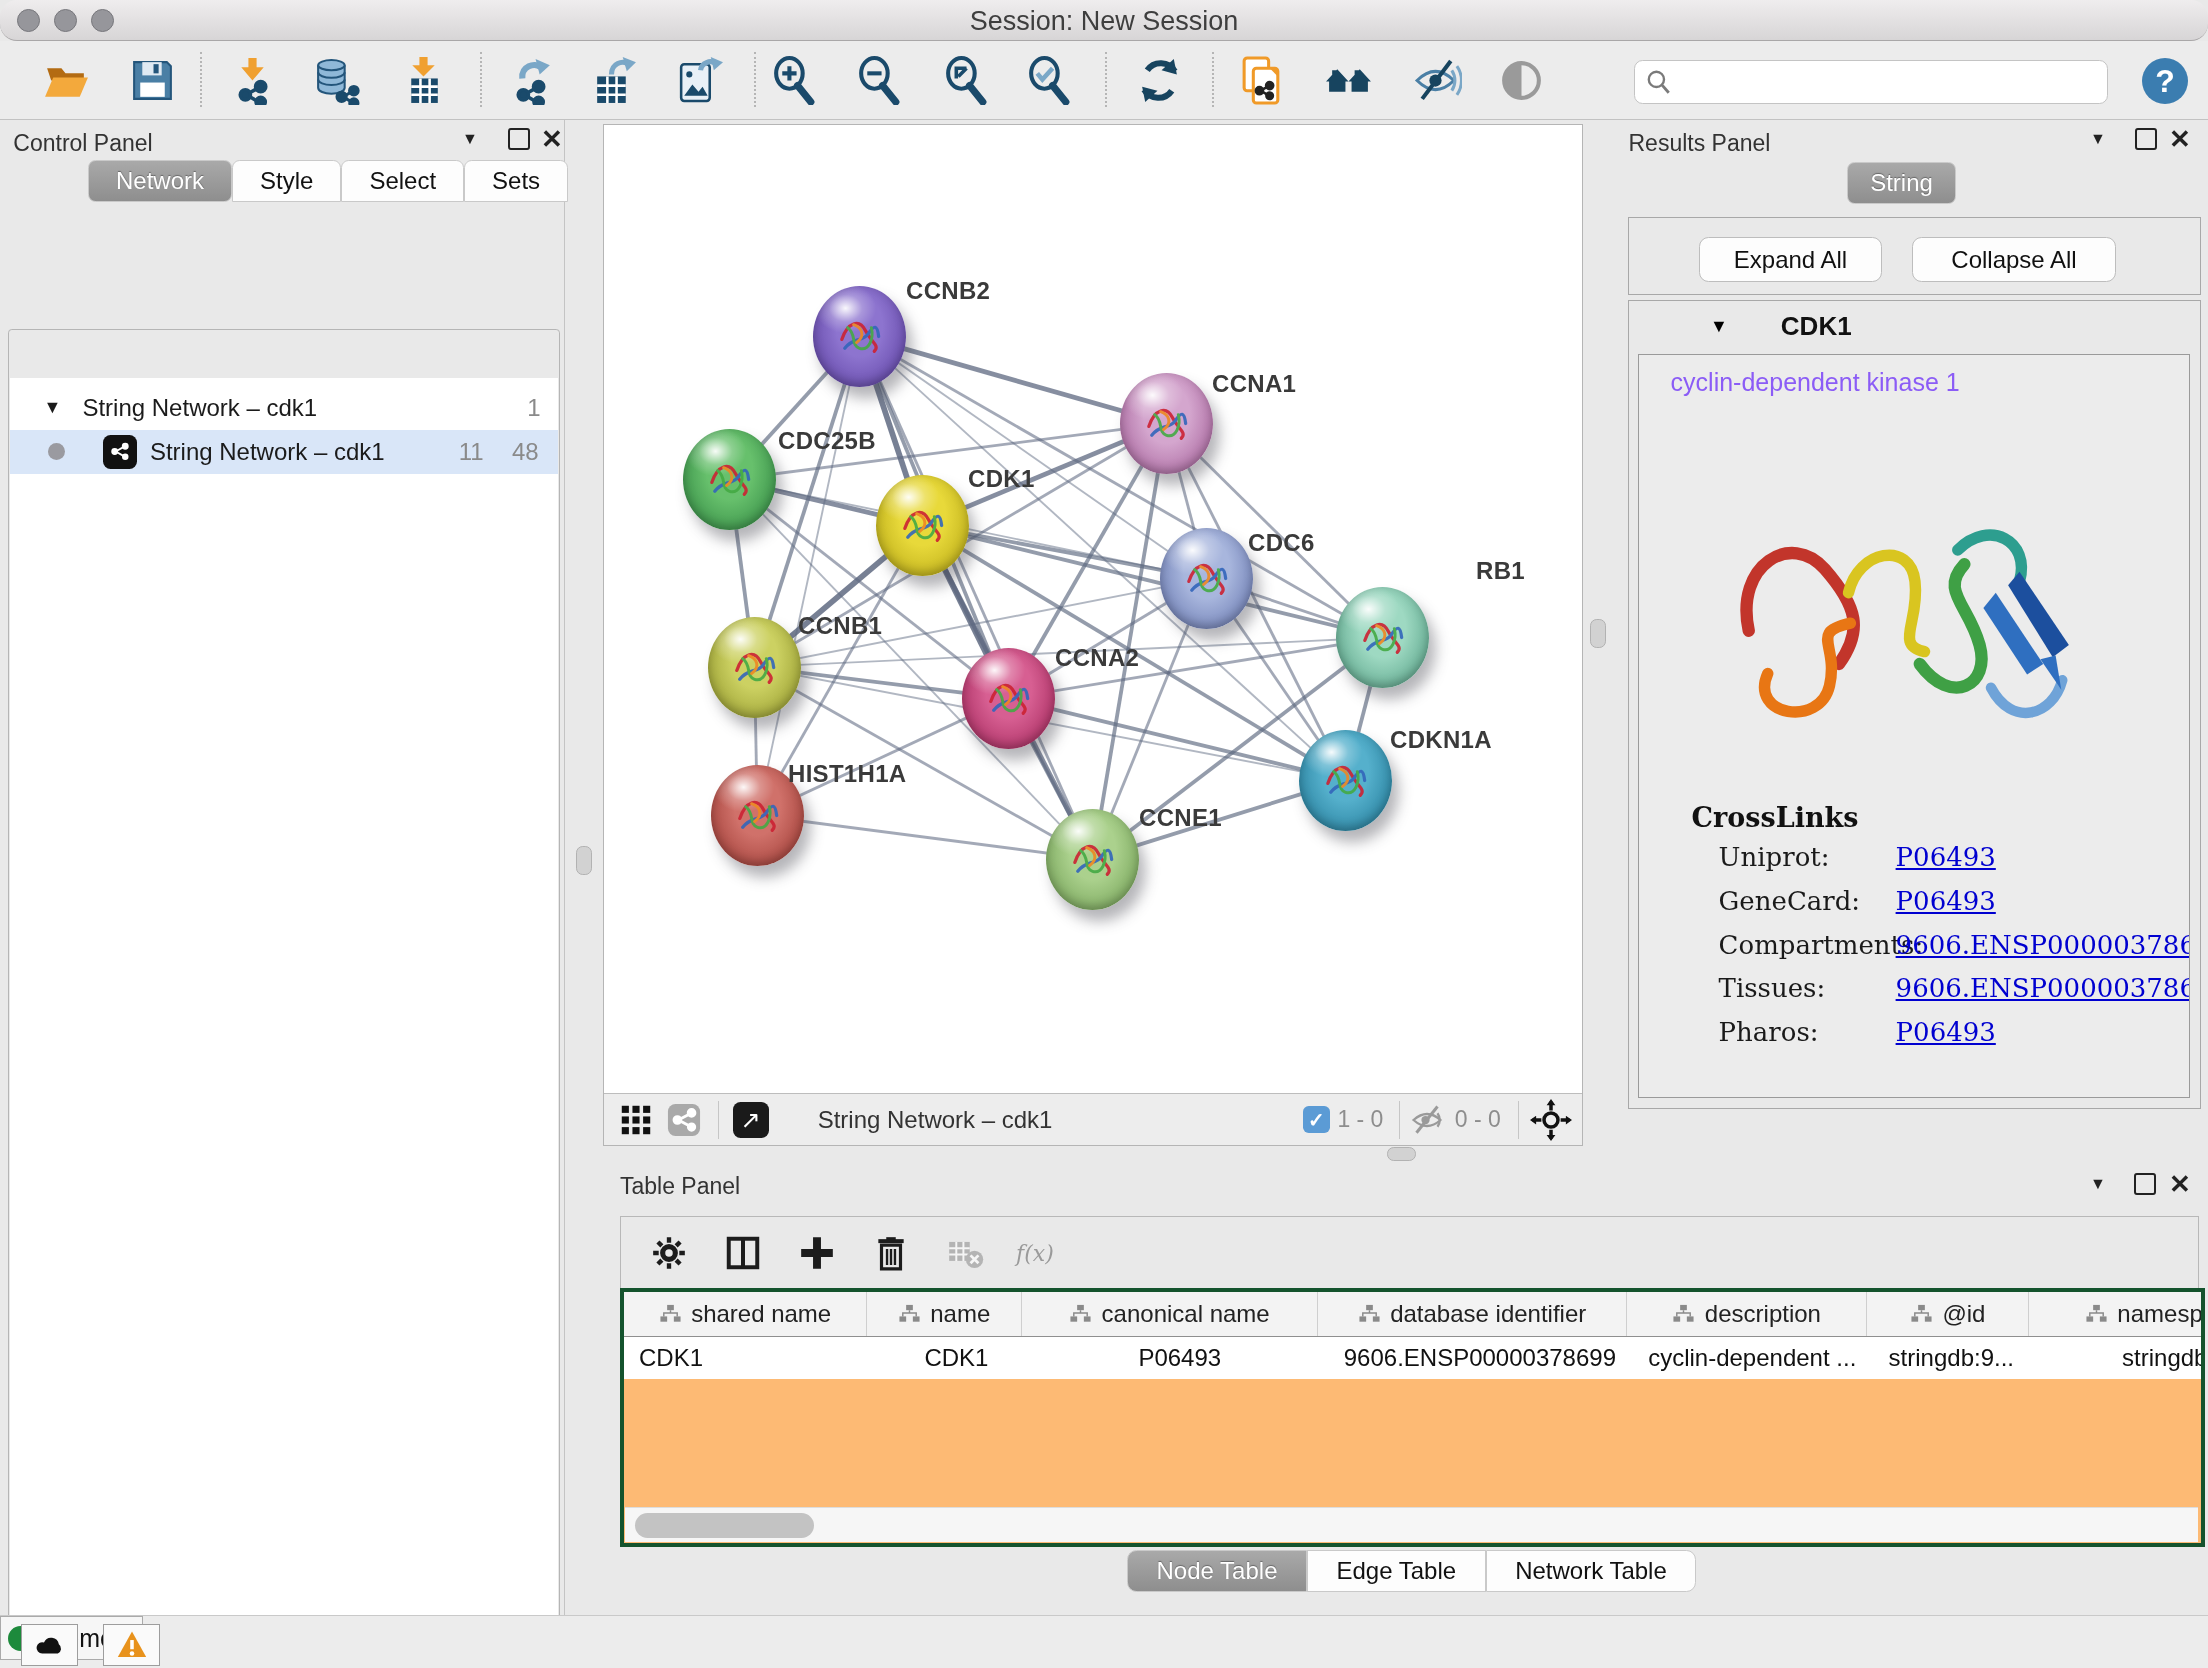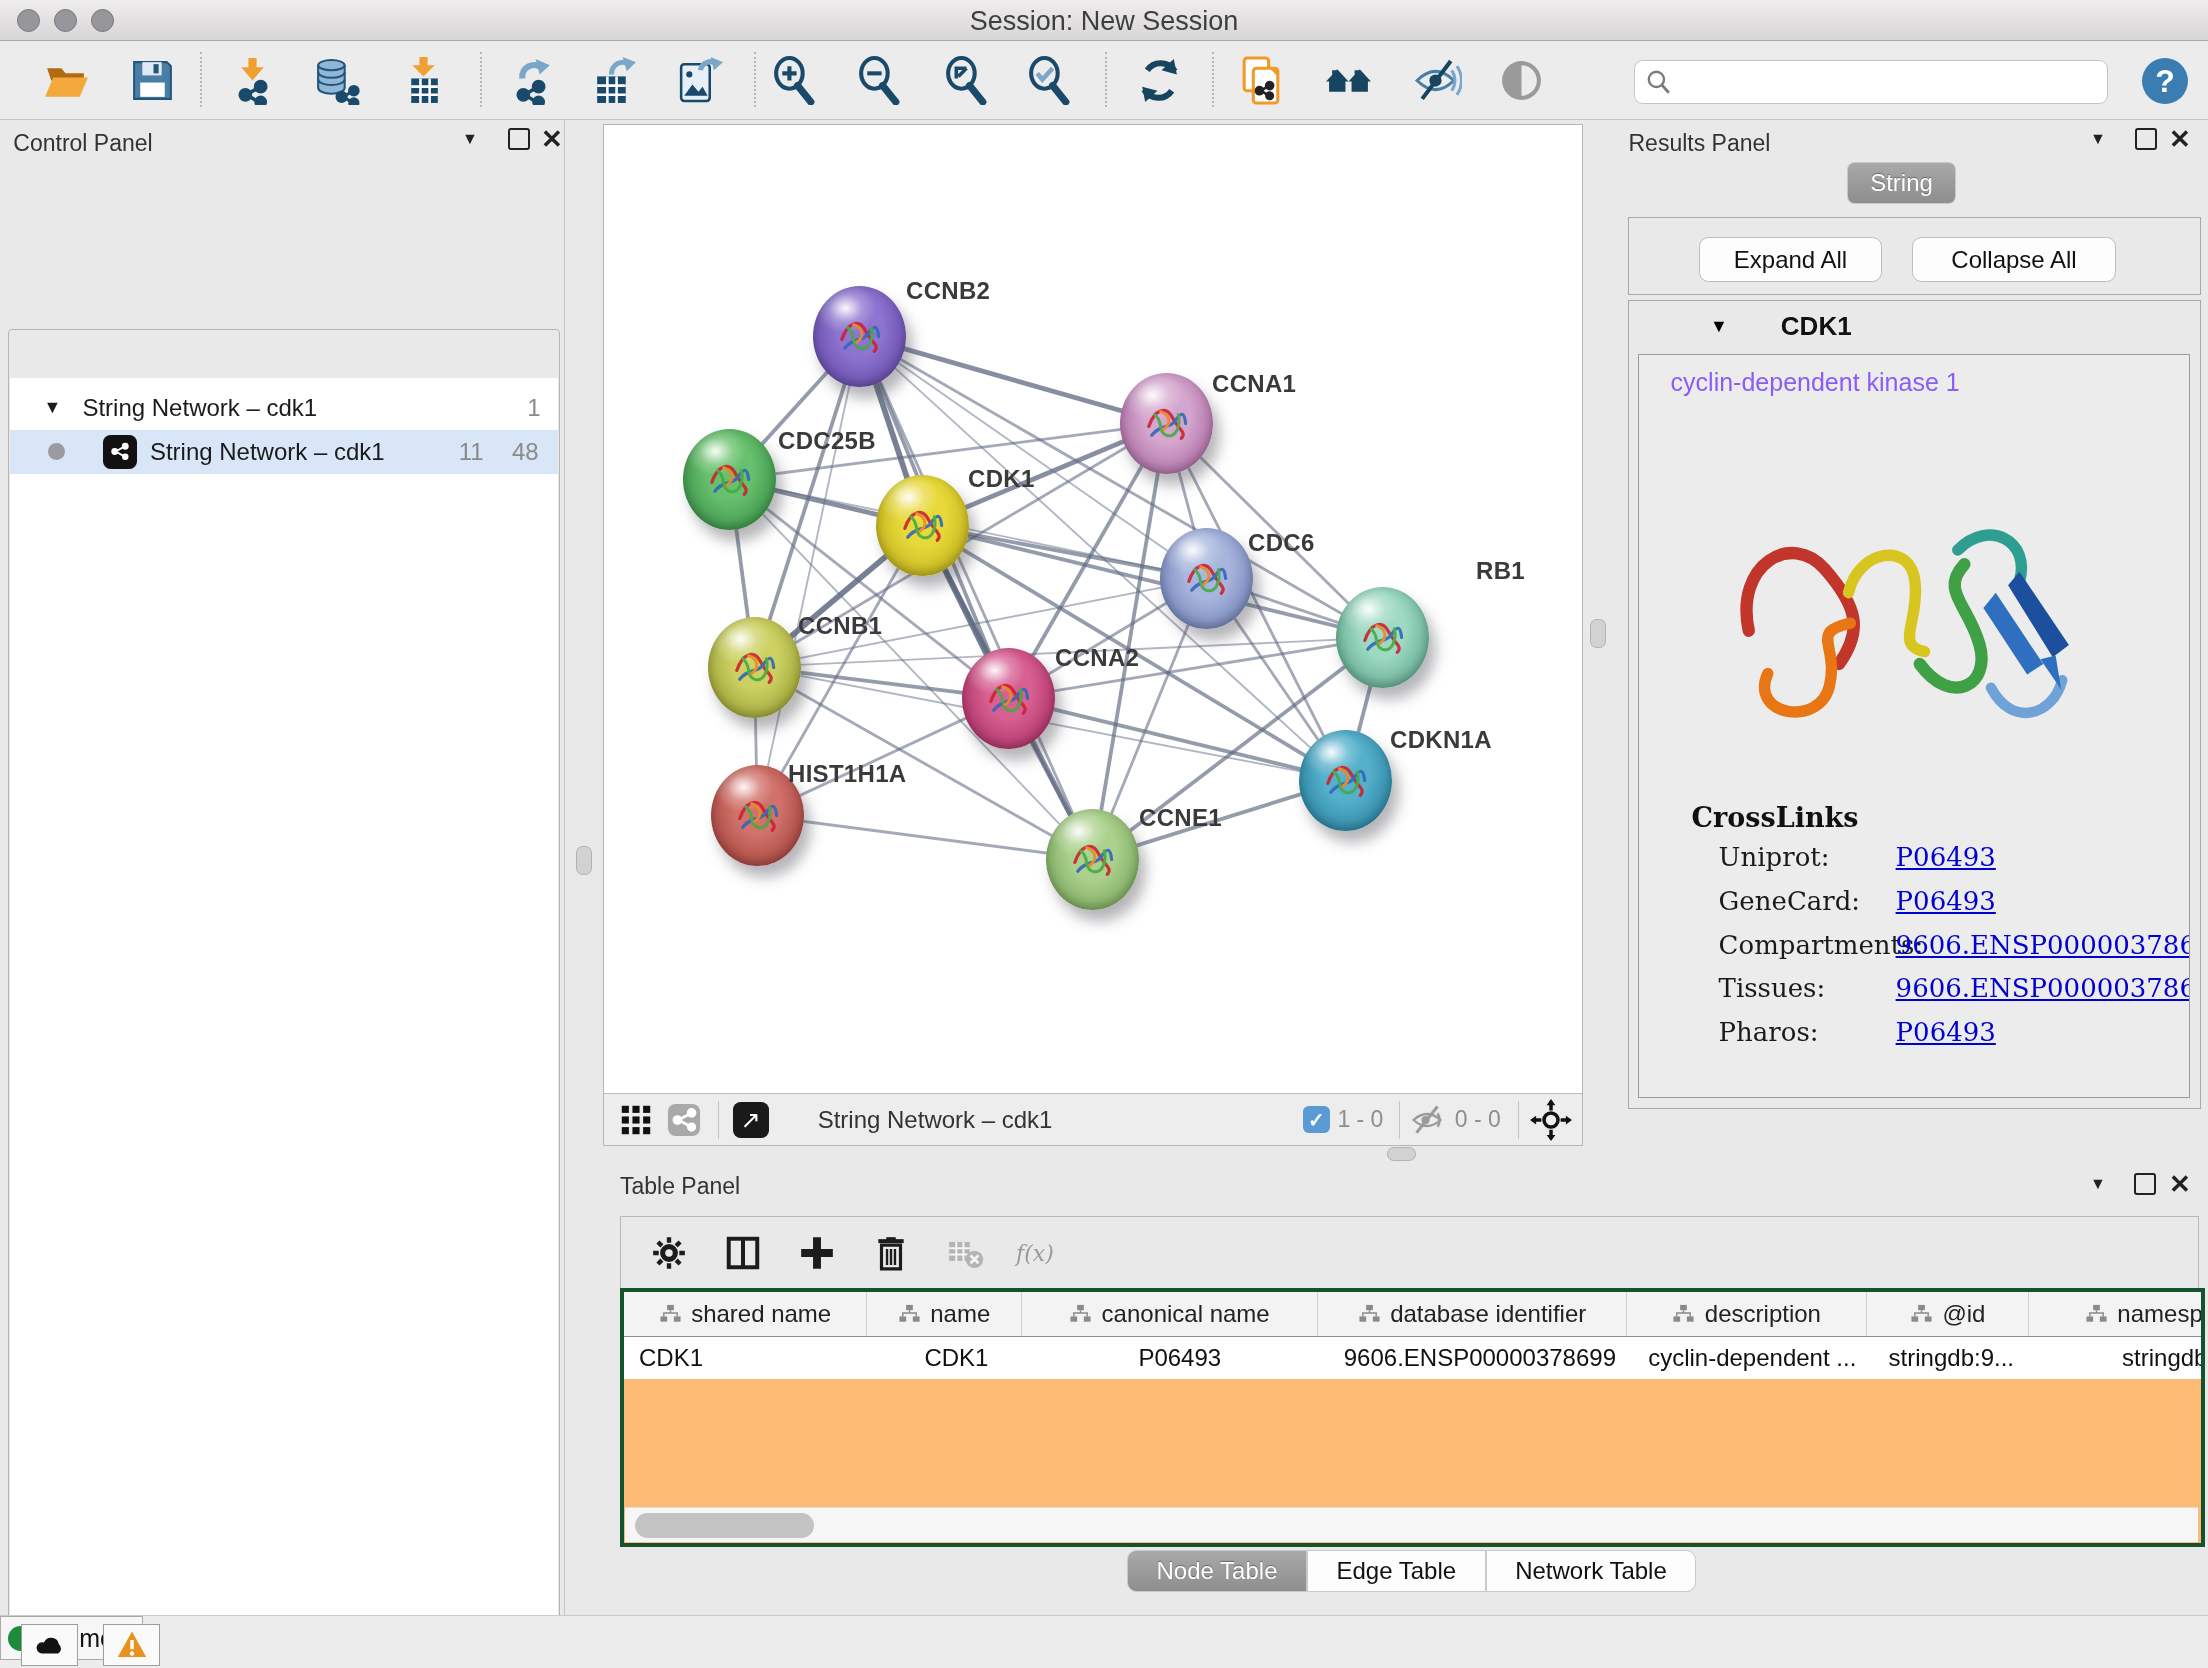--- a/index.html
+++ b/index.html
@@ -1,20 +1,20 @@
 <!DOCTYPE html>
 <html style="font-size:15px"><head>
 <meta charset="utf-8">
 <style>
   html,body{margin:0;padding:0;background:#d8d8d8;font-family:"Liberation Sans",sans-serif;}
   .window{position:relative;width:2208px;height:1668px;background:#e9e9e9;overflow:hidden;}
   .abs{position:absolute;}
 
   
-  .titlebar{left:0;top:0;width:2208px;height:40px;background:linear-gradient(#efedee,#d7d5d6);border-bottom:1px solid #a9a7a8;}
+  .titlebar{left:0;top:0;width:2208px;height:40px;background:linear-gradient(#efedee,#d7d5d6);border-bottom:1px solid #a9a7a8;border-radius:17px;}
   .tl{width:21px;height:21px;border-radius:50%;background:#96969b;border:1px solid #77777c;top:8.6px;}
   .win-title{width:100%;top:5.7px;text-align:center;font-size:27px;color:#3e3e3e;}
 
   
   .toolbar{left:0;top:41px;width:2208px;height:78px;background:#ececec;border-bottom:1px solid #c2c2c2;}
   .tbi{position:absolute;top:13.3px;width:53px;height:53px;display:flex;align-items:center;justify-content:center;}
   .tbi svg{width:49px;height:49px;}
   .tb-sep{position:absolute;top:11.4px;width:0;height:55px;border-left:2.9px dotted #b5b5b5;}
   .searchbox{left:1634px;top:19px;width:472px;height:42px;background:#fff;border:1.9px solid #c4c4c4;border-radius:8.6px;display:flex;align-items:center;}
   .searchbox svg{margin-left:9.5px;}
@@ -274,20 +274,26 @@
   <div class="abs" style="left:0;top:120px;width:564px;height:1495px;background:#e9e9e9;border-right:1px solid #c4c4c4;">
     <div class="abs panel-title" style="left:13.3px;top:9.5px;">Control Panel</div>
     <div class="pctl" style="left:455px;width:30px;">
         <span class="caret">▼</span>
       </div>
     <div class="pctl" style="left:504px;width:30px;">
         <span class="float-sq"></span>
       </div>
     <div class="pctl" style="left:537px;width:30px;">
         <span class="close-x">✕</span>
+      </div>
+    <div class="abs" id="cp-tabs" style="left:88px;top:40px;display:flex;">
+        <div class="tab sel" style="padding: 0px 27px; border-radius: 7.6px;">Network</div>
+        <div class="tab" style="padding: 0px 27px; border-radius: 7.6px 7.6px 0px 0px;">Style</div>
+        <div class="tab" style="padding: 0px 27px; border-radius: 7.6px 7.6px 0px 0px;">Select</div>
+        <div class="tab" style="padding: 0px 27px; border-radius: 7.6px 7.6px 0px 0px;">Sets</div>
       </div>
 
     <div class="abs cp-box">
       <div class="abs cp-tree">
         <div class="tree-row" style="margin-top:7.6px;">
           <span style="margin-left:34px;font-size:18px;">▼</span>
           <span style="margin-left:21px;">String Network – cdk1</span>
           <span class="tree-count" style="position:absolute;right:17px;">1</span>
         </div>
         <div class="tree-row sel">

